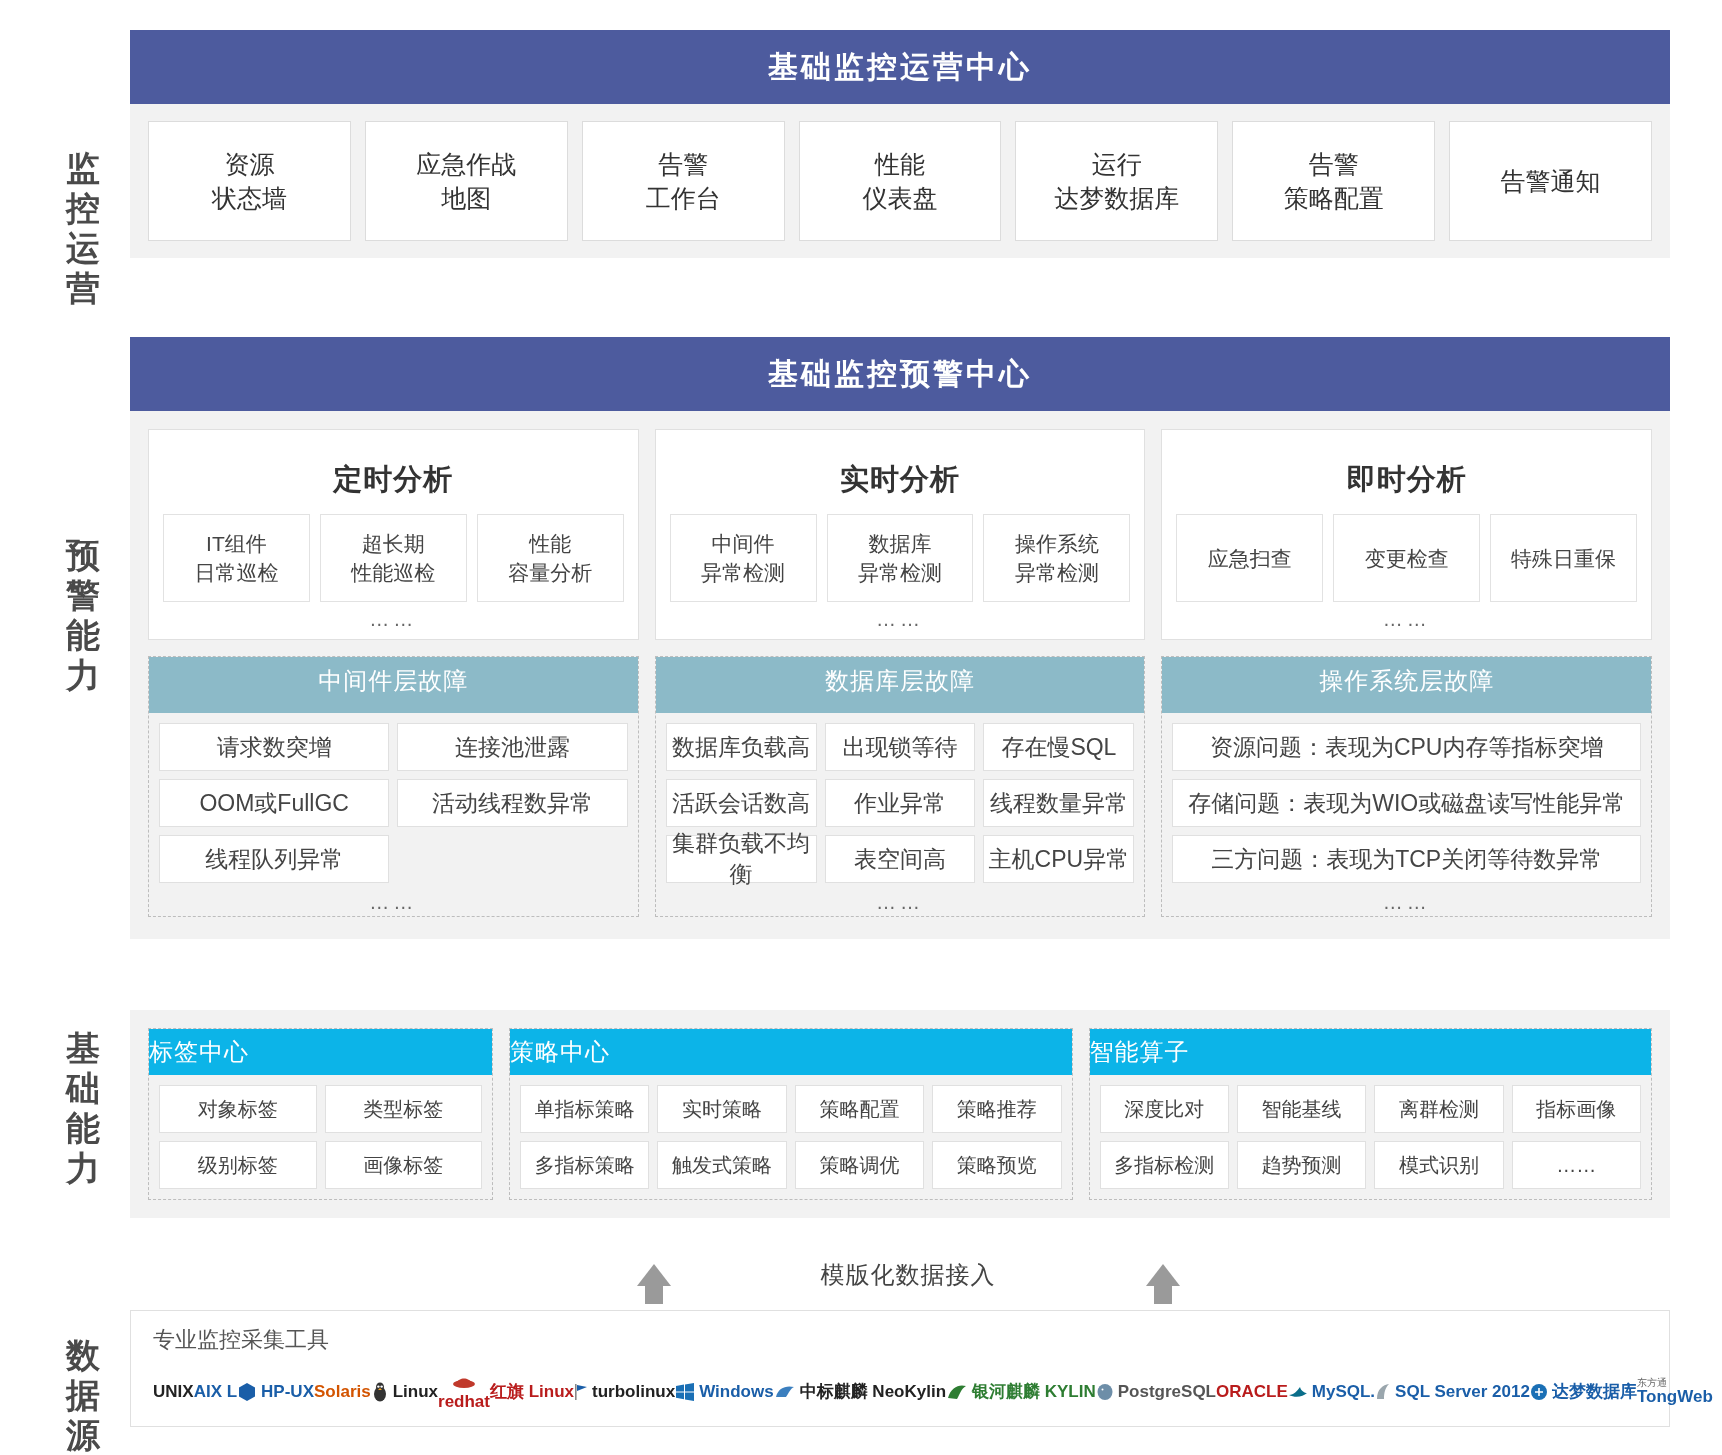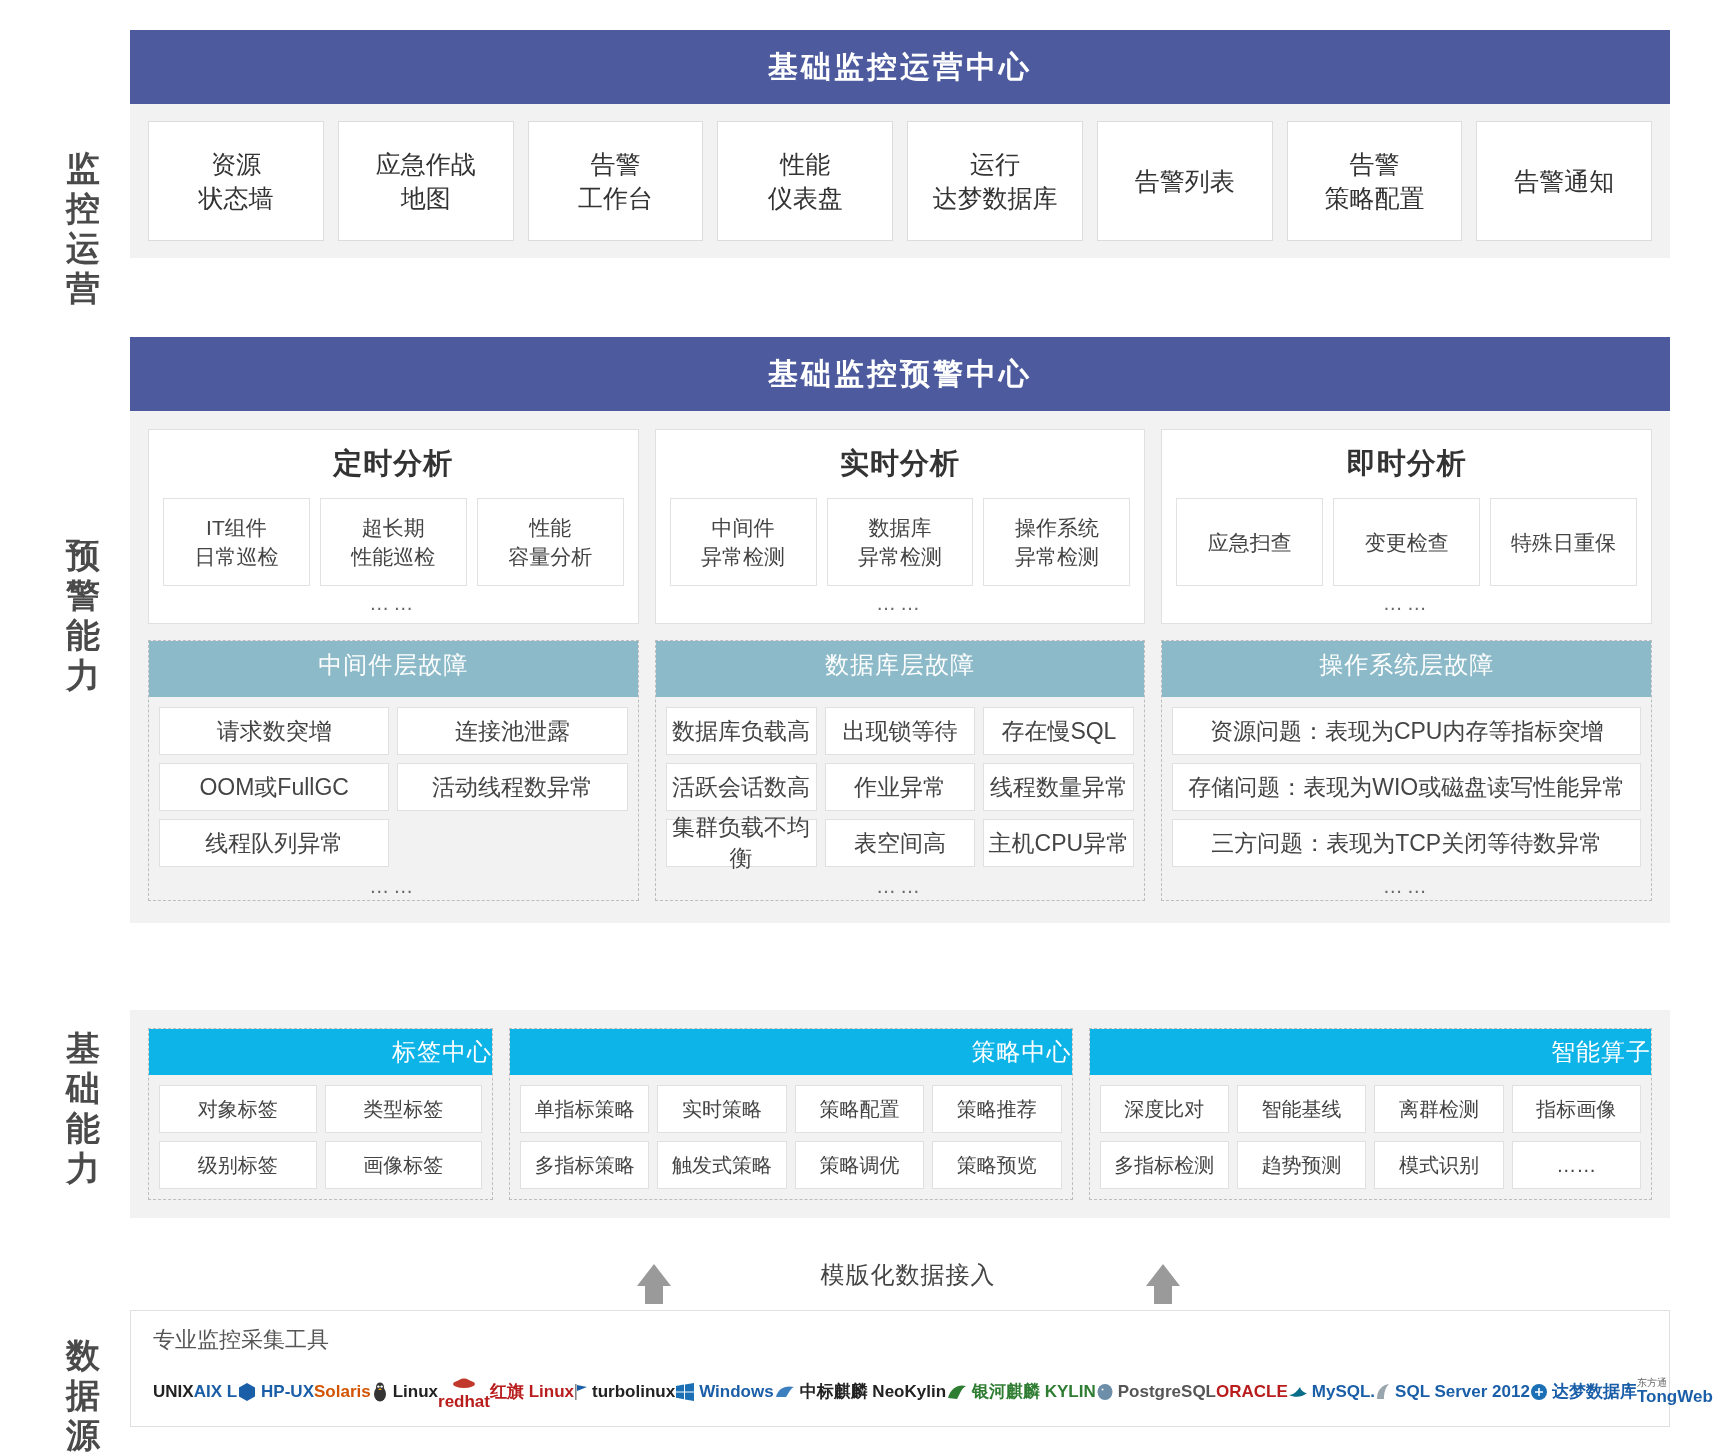--- a/index.html
+++ b/index.html
@@ -81,21 +81,21 @@
   }
   .analysis-row {
     display: flex;
     gap: 16px;
   }
   .analysis-col {
     flex: 1 1 0;
     background: #fff;
     border: 1px solid #e0e0e0;
     box-sizing: border-box;
-    padding: 14px 14px 6px 14px;
+    padding: 30px 14px 6px 14px;
   }
   .analysis-title {
     text-align: center;
     font-size: 29px;
     font-weight: bold;
     color: #333;
     margin-bottom: 14px;
     letter-spacing: 1px;
   }
   .analysis-items {
@@ -172,21 +172,21 @@
     gap: 16px;
   }
   .cap-col {
     box-sizing: border-box;
     border: 1px dashed #bdbdbd;
     background: #f2f2f2;
   }
   .cap-head {
     background: #0cb4e8;
     color: #fff;
-    text-align: right;
+    text-align: left;
     font-size: 24px;
     line-height: 46px;
     height: 46px;
     letter-spacing: 1px;
   }
   .cap-grid {
     padding: 10px;
     display: flex;
     flex-wrap: wrap;
     gap: 8px;
@@ -313,23 +313,20 @@
           <span style="white-space:pre-line">告警
 工作台</span>
         </div>
       <div class="ops-card">
           <span style="white-space:pre-line">性能
 仪表盘</span>
         </div>
       <div class="ops-card">
           <span style="white-space:pre-line">运行
 达梦数据库</span>
-        </div>
-      <div class="ops-card">
-          <span style="white-space:pre-line">告警列表</span>
         </div>
       <div class="ops-card">
           <span style="white-space:pre-line">告警
 策略配置</span>
         </div>
       <div class="ops-card">
           <span style="white-space:pre-line">告警通知</span>
         </div>
     </div>
   </div>

